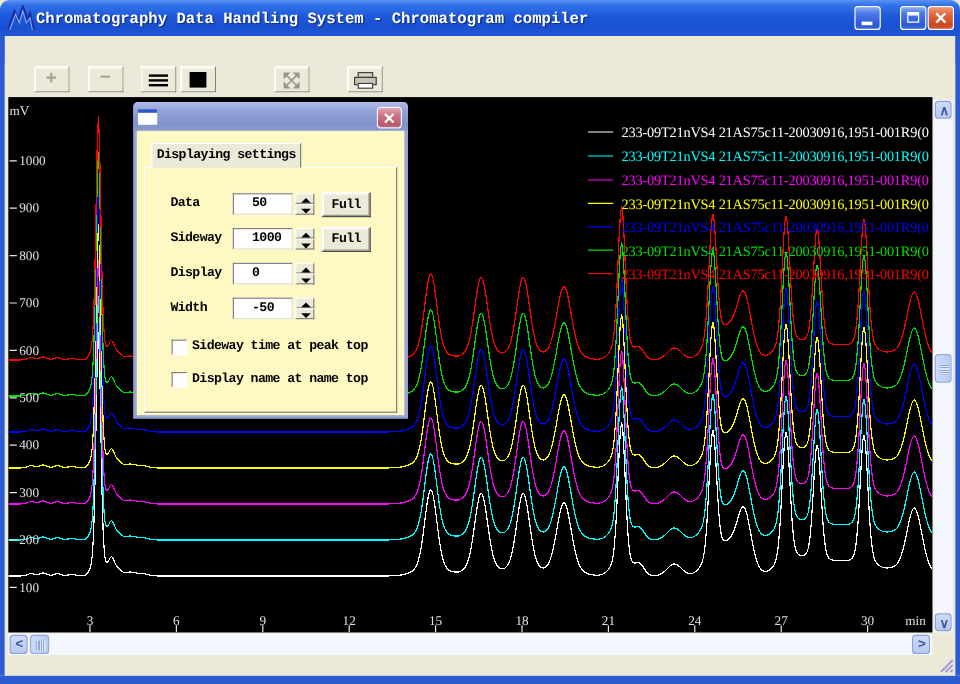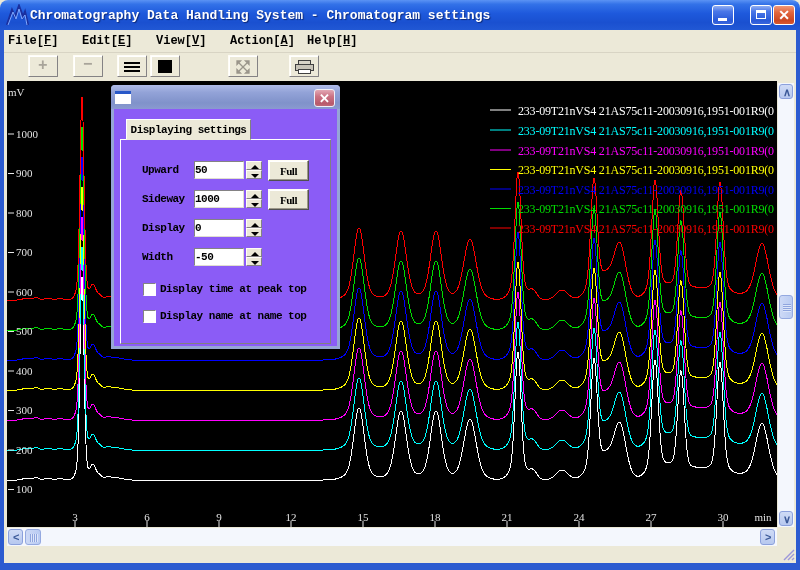--- a/index.html
+++ b/index.html
@@ -48,83 +48,76 @@
   border-radius:4px 4px 0 0; z-index:10; }
 #dlg-title { left:0; top:0; width:229px; height:24px; border-radius:4px 4px 0 0;
   background:linear-gradient(180deg,#b0bce8 0%,#93a3d8 30%,#8092ca 75%,#8a9ad0 100%); }
 #dlg-icon { left:4px; top:6px; width:16px; height:13px; background:#ffffff;
   border-top:3px solid #2858c8; }
 #dlg-close { left:203px; top:4px; width:21px; height:18px; border-radius:3px;
   border:1px solid #f0f0f8; background:linear-gradient(180deg,#e2a8b4 0%,#cc7384 40%,#b85a6c 85%,#c06878 100%); }
 .xglyph { position:absolute; left:0; top:0; width:100%; height:100%;
   font-family:"Liberation Sans",sans-serif; font-weight:bold; color:#fff;
   text-align:center; }
-#dlg-body { left:3px; top:24px; width:223px; height:237px; background:#8b5cf6; }
+#dlg-body { left:3px; top:24px; width:223px; height:237px; background:#fef9c3; }
 #dlg-tab { position:absolute; left:12px; top:10px; width:125px; height:21px;
   background:#ece9d8; border:1px solid; border-color:#fff #808080 #ece9d8 #fff;
   font-size:11px; font-weight:bold; letter-spacing:-0.5px; line-height:20px;
   text-align:center; z-index:2; }
 #dlg-page { position:absolute; left:6px; top:30px; width:211px; height:205px;
   border:1px solid; border-color:#fff #808080 #808080 #fff; }
 .flabel { position:absolute; left:28px; font-size:11px; font-weight:bold;
   letter-spacing:-0.5px; }
 .finput { position:absolute; left:80px; width:50px; height:18px; background:#fff;
   border:1px solid; border-color:#848284 #e0ded0 #e0ded0 #848284;
-  font-size:11px; font-weight:bold; line-height:17px; padding-left:0; letter-spacing:-0.5px; }
+  font-size:11px; font-weight:bold; line-height:17px; padding-left:15px; letter-spacing:-0.5px; }
 .fspin { position:absolute; left:132px; width:16px; height:18px; }
 .fspin .up,.fspin .dn { position:absolute; left:0; width:16px; height:9px;
   background:#ece9d8; border:1px solid; border-color:#fffdf6 #848284 #848284 #fffdf6; }
 .fspin .up { top:0; } .fspin .dn { top:9px; }
 .tri-u { position:absolute; left:4px; top:3px; width:0; height:0;
   border-left:4px solid transparent; border-right:4px solid transparent;
   border-bottom:4px solid #000; }
 .tri-d { position:absolute; left:4px; top:3px; width:0; height:0;
   border-left:4px solid transparent; border-right:4px solid transparent;
   border-top:4px solid #000; }
 .fullbtn { position:absolute; left:154px; width:41px; height:21px; background:#ece9d8;
   border:1px solid; border-color:#fffdf6 #505050 #505050 #fffdf6;
   box-shadow:inset -1px -1px 0 #9d988a, inset 1px 1px 0 #fff;
-  font-size:11px; font-weight:bold; text-align:center; line-height:20px; letter-spacing:-0.5px;font-family:Liberation Serif, serif; }
+  font-size:11px; font-weight:bold; text-align:center; line-height:20px; letter-spacing:-0.5px; }
 .cbox { position:absolute; left:29px; width:13px; height:13px; background:#fff;
   border:1px solid; border-color:#848284 #fff #fff #848284; }
 .clabel { position:absolute; left:46px; font-size:11px; font-weight:bold; letter-spacing:-0.5px; }
 
 .axt { font-family:"Liberation Serif",serif; font-size:11px; fill:#e0e0e0; }
 .leg { font-family:"Liberation Serif",serif; font-size:12px; letter-spacing:-0.2px; }
 u { text-decoration:underline; }
 </style></head>
 <body>
 <div id="win">
   <div id="titlebar" class="abs">
     <svg class="abs" style="left:6px;top:4px" width="23" height="23" viewBox="0 0 23 23">
       <polyline points="1,21 6,6 9,13 13,2 17,13 19,8 22,21" fill="none" stroke="#1a2f9e" stroke-width="2.2"></polyline>
       <polyline points="2,21 7,8 10,15 13,5 16,15 19,11 21,21" fill="none" stroke="#7fa8ff" stroke-width="1"></polyline>
     </svg>
-    <div id="title-text" class="abs">Chromatography Data Handling System - Chromatogram settings</div>
+    <div id="title-text" class="abs">Chromatography Data Handling System - Chromatogram compiler</div>
     <div id="btn-min" class="abs wbtn">
         <div class="abs" style="left:5px;top:12px;width:9px;height:3px;background:#fff"></div>
       </div>
     <div id="btn-max" class="abs wbtn">
         <div class="abs" style="left:5px;top:4px;width:10px;height:9px;border:1px solid #fff;border-top:3px solid #fff"></div>
       </div>
     <div id="btn-close" class="abs wbtn">
         <div class="xglyph" style="font-size:14px;line-height:19px">✕</div>
       </div>
   </div>
   <div id="borders-l" class="abs"></div>
   <div id="borders-r" class="abs"></div>
   <div id="borders-b" class="abs"></div>
 
-  <div id="menubar" class="abs">
-    <span class="mi" style="left:4px">File[<u>F</u>]</span>
-    <span class="mi" style="left:78px">Edit[<u>E</u>]</span>
-    <span class="mi" style="left:152px">View[<u>V</u>]</span>
-    <span class="mi" style="left:226px">Action[<u>A</u>]</span>
-    <span class="mi" style="left:303px">Help[<u>H</u>]</span>
-  </div>
 
   <div id="toolbar" class="abs">
     <div class="tbtn" style="left:24px">
         <div class="abs" style="left:9px;top:5px;font-size:16px;font-weight:bold;color:#a8a49a;line-height:11px">+</div>
       </div>
     <div class="tbtn" style="left:69px">
         <div class="abs" style="left:9px;top:3px;font-size:16px;font-weight:bold;color:#a8a49a;line-height:13px">−</div>
       </div>
     <div class="tbtn" style="left:113px">
       <div class="abs" style="left:6px;top:6px;width:16px;height:2px;background:#000"></div>
@@ -256,21 +249,21 @@
   <div id="dlg" class="abs">
     <div id="dlg-title" class="abs">
       <div id="dlg-icon" class="abs"></div>
       <div id="dlg-close" class="abs">
           <div class="xglyph" style="font-size:13px;line-height:17px">✕</div>
         </div>
     </div>
     <div id="dlg-body" class="abs">
       <div id="dlg-tab">Displaying settings</div>
       <div id="dlg-page"></div>
-      <div class="flabel" style="top:55px">Upward</div>
+      <div class="flabel" style="top:55px">Data</div>
       <div class="finput" style="top:52px">50</div>
       <div class="fspin" style="top:52px">
           <div class="up">
             <div class="tri-u"></div>
           </div>
           <div class="dn">
             <div class="tri-d"></div>
           </div>
         </div>
       <div class="fullbtn" style="top:51px">Full</div>
@@ -299,18 +292,18 @@
       <div class="finput" style="top:139px">-50</div>
       <div class="fspin" style="top:139px">
           <div class="up">
             <div class="tri-u"></div>
           </div>
           <div class="dn">
             <div class="tri-d"></div>
           </div>
         </div>
       <div class="cbox" style="top:174px"></div>
-      <div class="clabel" style="top:174px">Display time at peak top</div>
+      <div class="clabel" style="top:174px">Sideway time at peak top</div>
       <div class="cbox" style="top:201px"></div>
       <div class="clabel" style="top:201px">Display name at name top</div>
     </div>
   </div>
 </div>
 
 </body></html>

